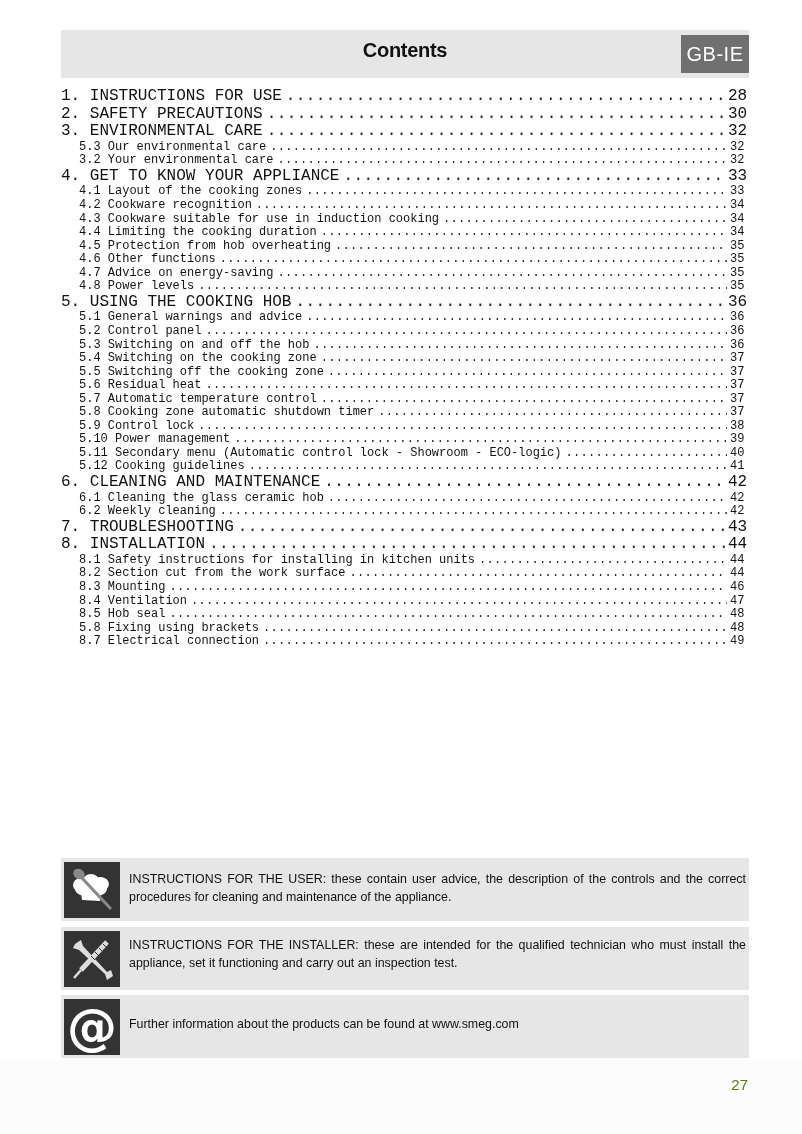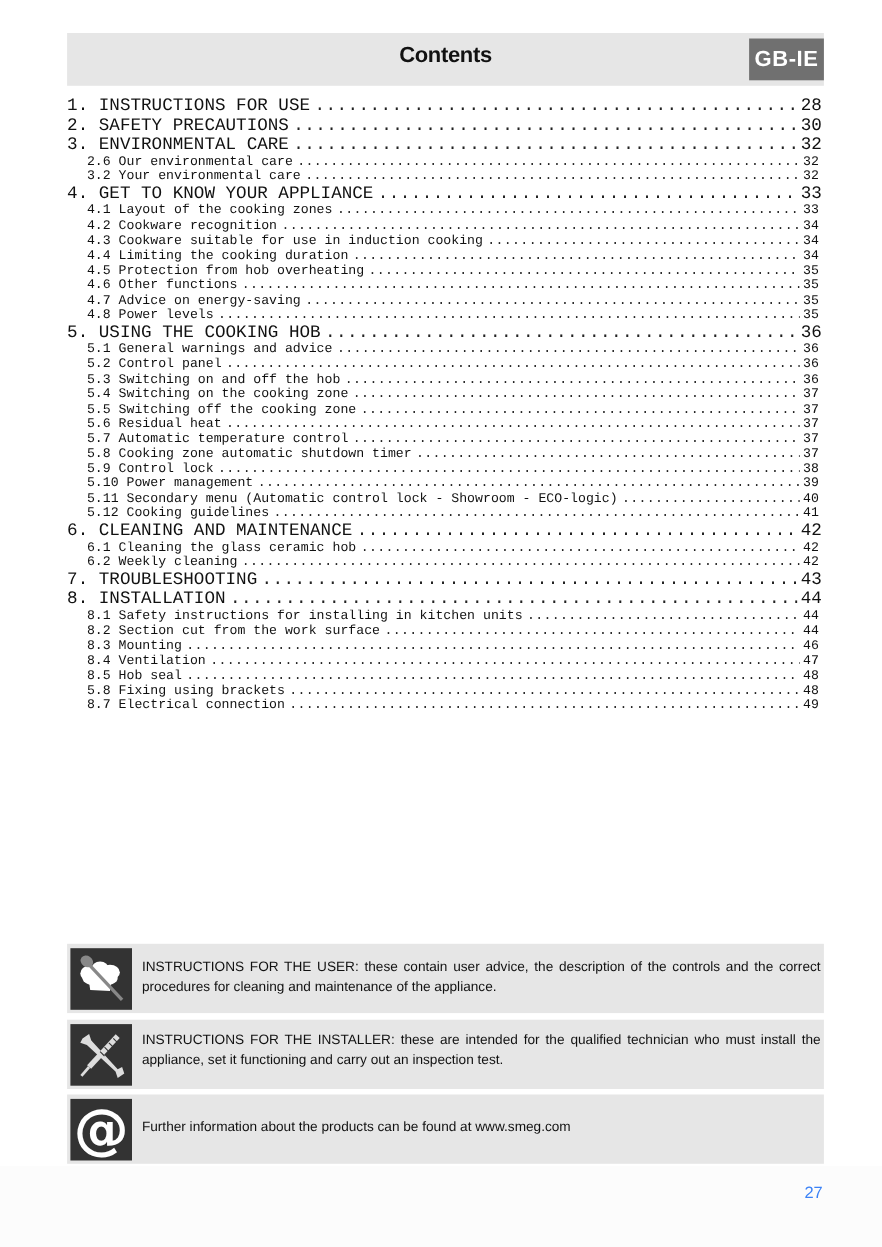--- a/index.html
+++ b/index.html
@@ -2,21 +2,21 @@
 <html><head>
 <meta charset="utf-8">
 <style>
   * { box-sizing: border-box; margin: 0; padding: 0; }
   html, body { width: 802px; height: 1134px; background: #ffffff; }
   body { position: relative; font-family: "Liberation Sans", sans-serif; color: #111; overflow: hidden; }
   .page-bg { position: absolute; left: 0; top: 1060px; width: 802px; height: 74px; background: #fcfcfc; }
 
   .header { position: absolute; left: 61px; top: 30px; width: 688px; height: 48px; background: #e6e6e6; }
   .header-title { position: absolute; left: 0; right: 0; top: 9px; text-align: center; font-weight: bold; font-size: 20px; letter-spacing: -0.3px; color: #111; }
-  .lang-badge { position: absolute; right: 0; top: 5px; width: 68px; height: 38px; background: #707070; color: #fff; font-size: 20px; line-height: 38px; text-align: center; letter-spacing: 0.5px; font-weight: bold; }
+  .lang-badge { position: absolute; right: 0; top: 5px; width: 68px; height: 38px; background: #707070; color: #fff; font-size: 20px; line-height: 38px; text-align: center; letter-spacing: 0.5px; }
 
   .toc { position: absolute; left: 61px; top: 88px; width: 688px; }
   .toc-row { display: flex; align-items: baseline; white-space: nowrap; overflow: hidden; font-family: Liberation Mono, monospace; }
   .toc-row.lvl1 { font-size: 16px; height: 17.6px; line-height: 17.6px; }
   .toc-row.lvl2 { font-size: 12px; height: 13.55px; line-height: 13.55px; padding-left: 18px; }
   .toc-label { flex: 0 0 auto; padding-right: 4px; }
   .toc-dots { flex: 1 1 auto; overflow: hidden; color: #222; }
   .toc-dots::before { content: "....................................................................................................................................................................................................................................................................................................................................................................................................."; letter-spacing: 0.4px; }
   .lvl2 .toc-dots::before { letter-spacing: 0.3px; }
   .toc-page { flex: 0 0 auto; padding-left: 3px; text-align: left; }
@@ -27,21 +27,21 @@
   .info-icon { position: absolute; left: 3px; top: 4px; width: 56px; height: 56px; background: #333; display: flex; align-items: center; justify-content: center; }
   .info-text { position: absolute; left: 68px; right: 3px; font-size: 12.4px; line-height: 18px; color: #111; text-align: justify; }
   .box-user { top: 858px; height: 63px; }
   .box-installer { top: 927px; height: 63px; }
   .box-web { top: 995px; height: 63px; }
   .box-user .info-text { top: 12px; }
   .box-installer .info-text { top: 9px; }
   .box-web .info-text { top: 20px; }
   .at-glyph { color: #fff; font-weight: bold; font-size: 50px; line-height: 56px; font-family: "DejaVu Sans", sans-serif; }
 
-  .page-number { position: absolute; right: 54px; top: 1076px; font-size: 15px; color: #3b82f6; }
+  .page-number { position: absolute; right: 54px; top: 1076px; font-size: 15px; color: #4d7c0f; }
 </style>
 </head>
 <body>
 
 <div class="page-bg"></div>
 
 <div class="header">
   <div class="header-title">Contents</div>
   <div class="lang-badge">GB-IE</div>
 </div>
@@ -56,21 +56,21 @@
       <span class="toc-label">2. SAFETY PRECAUTIONS</span>
       <span class="toc-dots"></span>
       <span class="toc-page">30</span>
     </div>
     <div class="toc-row lvl1">
       <span class="toc-label">3. ENVIRONMENTAL CARE</span>
       <span class="toc-dots"></span>
       <span class="toc-page">32</span>
     </div>
     <div class="toc-row lvl2">
-      <span class="toc-label">2.6 Our environmental care</span>
+      <span class="toc-label">5.3 Our environmental care</span>
       <span class="toc-dots"></span>
       <span class="toc-page">32</span>
     </div>
     <div class="toc-row lvl2">
       <span class="toc-label">3.2 Your environmental care</span>
       <span class="toc-dots"></span>
       <span class="toc-page">32</span>
     </div>
     <div class="toc-row lvl1">
       <span class="toc-label">4. GET TO KNOW YOUR APPLIANCE</span>

